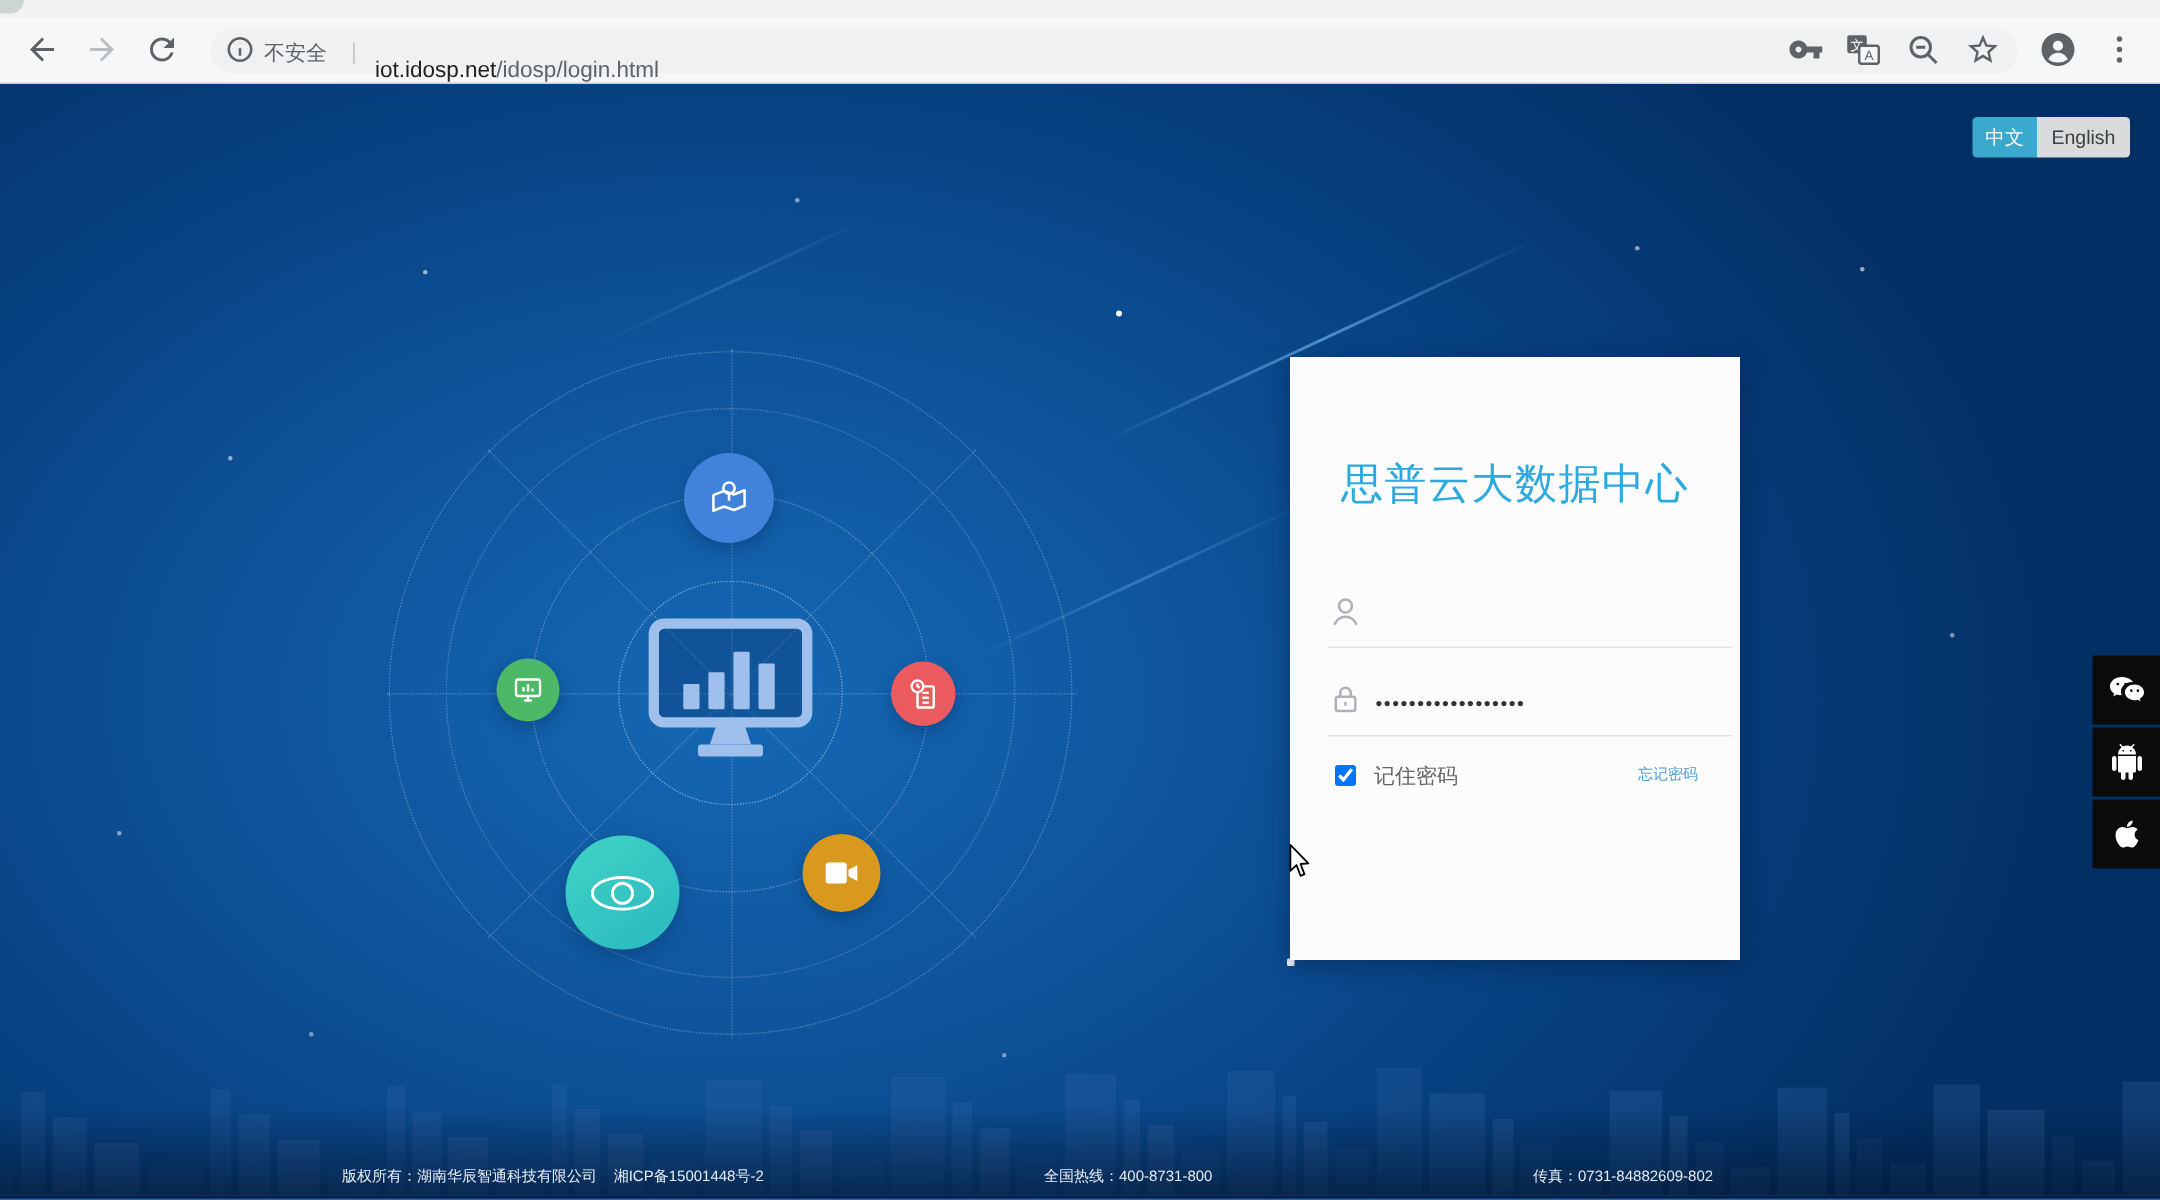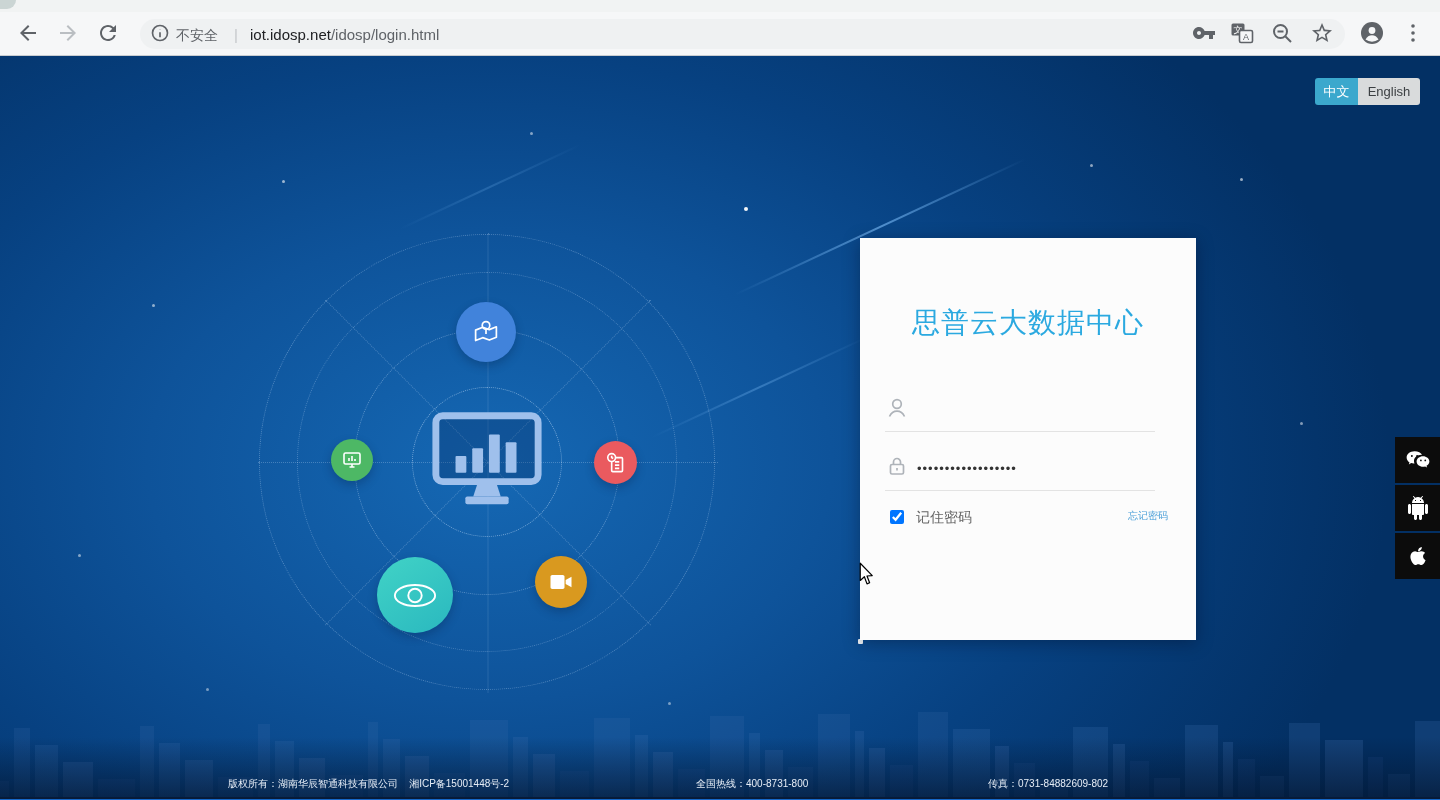--- a/index.html
+++ b/index.html
@@ -8,42 +8,42 @@
 
   
   .chrome { position:absolute; top:0; left:0; width:1440px; height:56px; background:#F6F7F8; border-bottom:1px solid #C9CDD1; z-index:50; }
   .topstrip { position:absolute; top:0; left:0; right:0; height:12px; background:#F1F3F3; }
   .tab-corner { position:absolute; top:0; left:0; width:16px; height:9px; background:#CBD5D4; border-bottom-right-radius:9px; }
   .navbtn { position:absolute; top:21px; width:24px; height:24px; cursor:pointer; }
   .omnibox { position:absolute; left:140px; top:19px; width:1205px; height:30px; background:#EFF1F2; border-radius:15px; }
   .omni-text { position:absolute; top:25px; height:20px; font-size:14px; line-height:20px; white-space:nowrap; }
   .sec-label { left:176px; color:#5F6368; }
   .sec-sep { left:234px; color:#C4C7CA; font-size:15px; }
-  .url { left:250px; font-size:15px; color:#202124; }
+  .url { left:250px; font-size:15px; color:#202124;margin-top:12px; }
   .url .path { color:#5F6368; }
   .omni-icon { position:absolute; top:23px; width:20px; height:20px; }
   .chrome-right-icon { position:absolute; top:21px; width:24px; height:24px; cursor:pointer; }
 
   
   .page { position:absolute; top:56px; left:0; width:1440px; height:744px; overflow:hidden;
     background:radial-gradient(ellipse 900px 620px at 34% 55%, #1568B4 0%, #0E539A 38%, #074181 66%, #033064 100%); }
 
   .star { position:absolute; border-radius:50%; background:#fff; }
 
   .streak { position:absolute; height:2px; background:linear-gradient(90deg, rgba(110,175,240,0), rgba(120,185,245,.65), rgba(110,175,240,0)); transform:rotate(-25deg); }
 
   
   .ring { position:absolute; border:1px dotted rgba(198,222,250,.42); border-radius:50%; }
   .spoke { position:absolute; left:258px; top:406px; width:460px; height:0; border-top:1px dotted rgba(190,214,246,.30); }
 
   .hub-icon { position:absolute; }
   .sat { position:absolute; border-radius:50%; display:flex; align-items:center; justify-content:center; box-shadow:0 4px 10px rgba(0,20,50,.25); }
 
   
-  .panel { position:absolute; left:860px; top:182px; width:336px; height:402px; background:#FCFCFC; box-shadow:0 3px 16px rgba(0,10,30,.35); z-index:10; }
+  .panel { position:absolute; left:860px; top:182px; width:300px; height:402px; background:#FCFCFC; box-shadow:0 3px 16px rgba(0,10,30,.35); z-index:10; }
   .panel-title { position:absolute; top:66px; left:0; width:100%; text-align:center; font-size:28px; letter-spacing:1px; color:#2BA9E0; }
   .field-icon { position:absolute; left:25px; width:24px; height:24px; }
   .field-input { position:absolute; left:57px; width:215px; height:22px; border:none; background:transparent; outline:none; font-size:14px; color:#5F6368; font-family:"Liberation Sans","DejaVu Sans",sans-serif; }
   .pw { color:#333; font-size:13px; letter-spacing:1px; }
   .underline { position:absolute; left:25px; width:270px; height:1px; background:#E3E3E3; }
   .remember-box { position:absolute; left:30px; top:272px; width:14px; height:14px; cursor:pointer; }
   .remember-label { position:absolute; left:56px; top:271px; font-size:14px; color:#666; }
   .forgot-link { position:absolute; right:28px; top:271px; font-size:10px; color:#4A9FD8; cursor:pointer; text-decoration:none; }
   .login-btn { position:absolute; left:20px; top:309px; width:280px; height:38px; background:#1899E2; border:none; border-radius:4px; color:#fff; font-size:15px; letter-spacing:7px; cursor:pointer; font-family:"Liberation Sans","DejaVu Sans",sans-serif; }
 
@@ -323,21 +323,21 @@
       <div class="bld" style="left: 1368px; width: 15px; height: 40px; background: rgba(66, 112, 178, 0.13);"></div>
       <div class="bld" style="left: 1388px; width: 22px; height: 23px; background: rgba(66, 112, 178, 0.176);"></div>
       <div class="bld" style="left: 1415px; width: 29px; height: 76px; background: rgba(66, 112, 178, 0.22);"></div>
     </div>
   <div class="footer-shade"></div>
   <span class="footer-text" style="left:228px">
     <span>版权所有：湖南华辰智通科技有限公司</span>&nbsp;&nbsp;&nbsp;
     <span>湘ICP备15001448号-2</span>
   </span>
   <span class="footer-text" style="left:696px">全国热线：400-8731-800</span>
-  <span class="footer-text" style="left:988px">传真：0731-84882609-802</span>
+  <span class="footer-text" style="left:1022px">传真：0731-84882609-802</span>
   <div class="bottombar"></div>
 
   <div class="cursor">
     <svg viewBox="0 0 24 32" width="18" height="27">
         <path d="M3 1 L3 24 L8.5 19 L12 28.5 L15.5 27 L12 18 L19 17.5 Z" fill="#fff" stroke="#000" stroke-width="1.6" stroke-linejoin="round"></path>
       </svg>
   </div>
 </div>
 
 </body></html>

